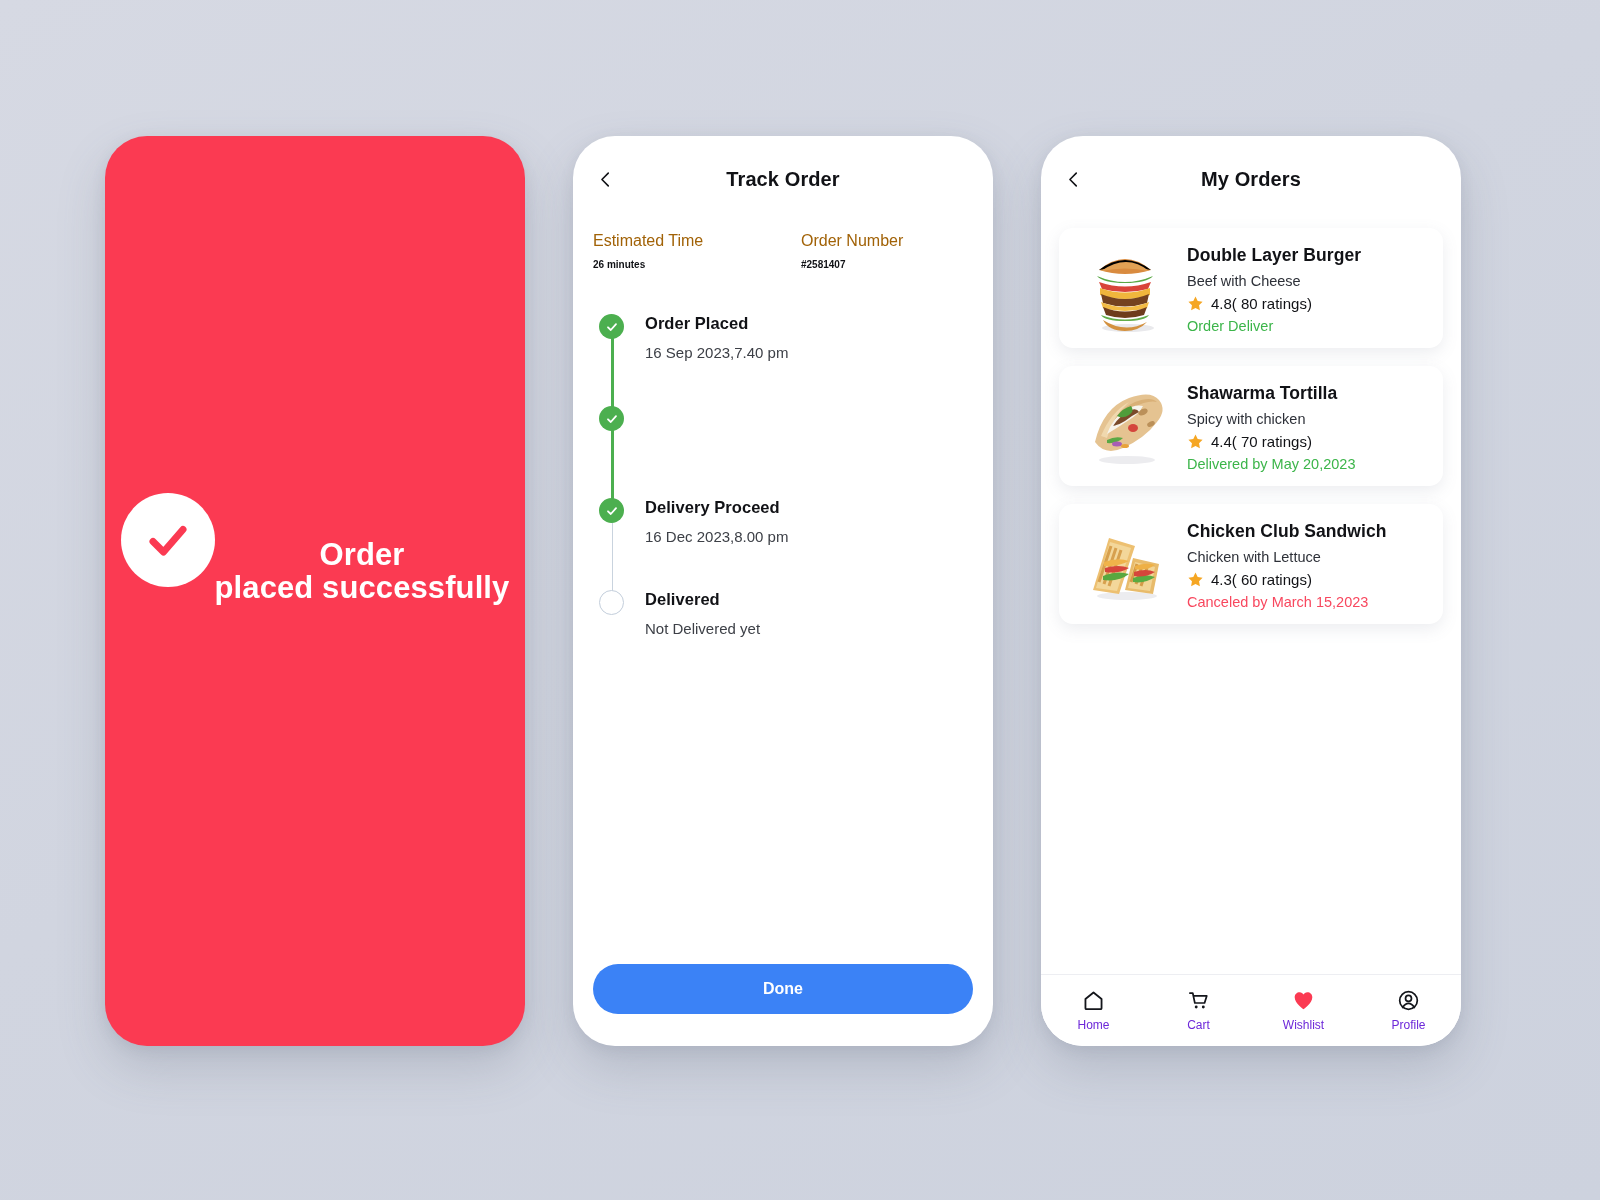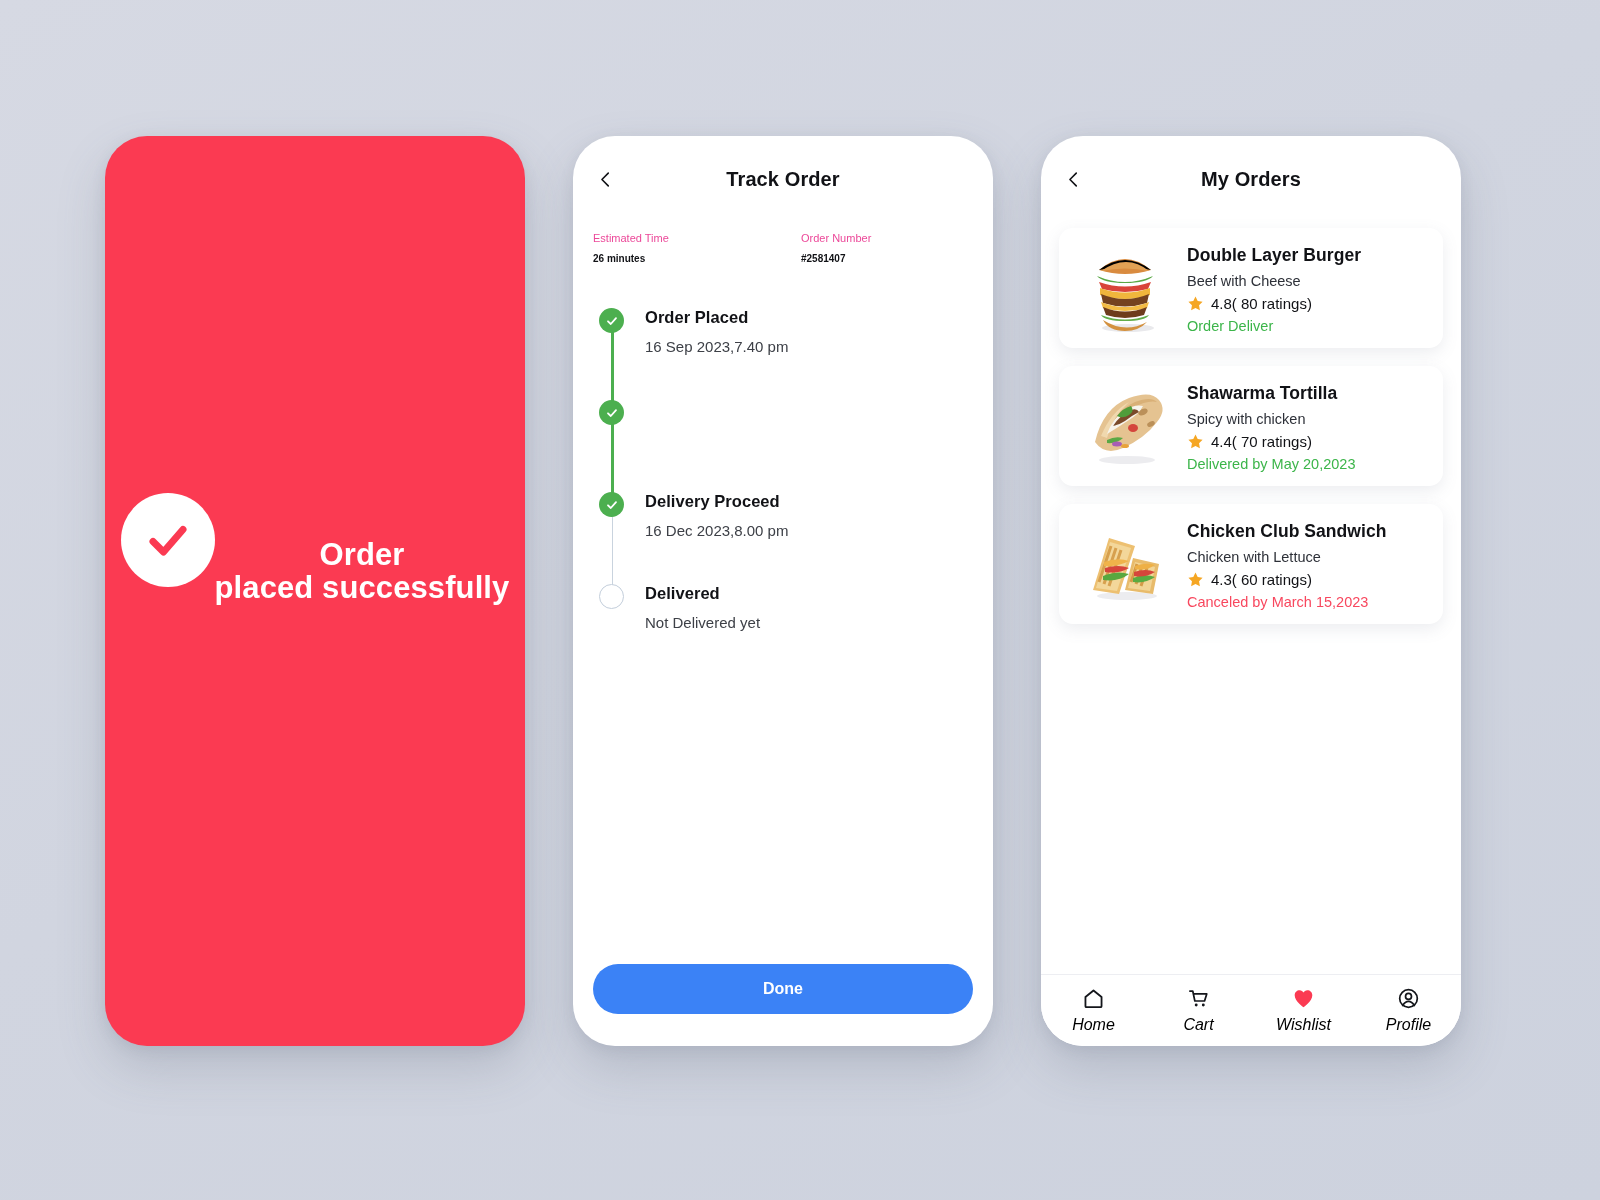--- a/index.html
+++ b/index.html
@@ -73,21 +73,21 @@
   }
 
   
   .meta-row {
     display: flex;
     padding: 0 20px;
     margin-top: 10px;
   }
   .meta-col { width: 50%; }
   .meta-col.right { padding-left: 18px; }
-  .meta-label { font-size: 11px; color: #ec4899; margin-bottom: 9px; }
+  .meta-label { font-size: 16px; color: #a16207; margin-bottom: 9px; }
   .meta-value { font-size: 10px; color: #111216; font-weight: bold; }
 
   .timeline { margin-top: 44px; padding: 0 20px 0 22px; position: relative; }
   .tl-step { position: relative; display: flex; min-height: 92px; }
   .tl-step:last-child { min-height: 60px; }
   .tl-gutter { width: 50px; position: relative; flex: none; }
   .node {
     position: absolute; left: 4px; top: 0;
     width: 25px; height: 25px; border-radius: 50%;
     display: flex; align-items: center; justify-content: center;
@@ -138,21 +138,21 @@
 
   .tabbar {
     position: absolute; left: 0; right: 0; bottom: 0;
     height: 72px;
     display: flex; align-items: center;
     border-top: 1px solid #edeef2;
     background: #fff;
   }
   .tab { flex: 1; display: flex; flex-direction: column; align-items: center; cursor: pointer; }
   .tab svg { width: 23px; height: 23px; display: block; margin-bottom: 6px; }
-  .tab-label { font-size: 16px; color: #000000; font-style: italic; }
+  .tab-label { font-size: 12px; color: #6d28d9; }
 </style>
 </head>
 <body>
 
 <div class="stage">
 
   <div class="phone" id="phone-success">
     <div class="success-inner">
       <div class="check-circle">
         <svg viewBox="0 0 52 52" aria-hidden="true">

